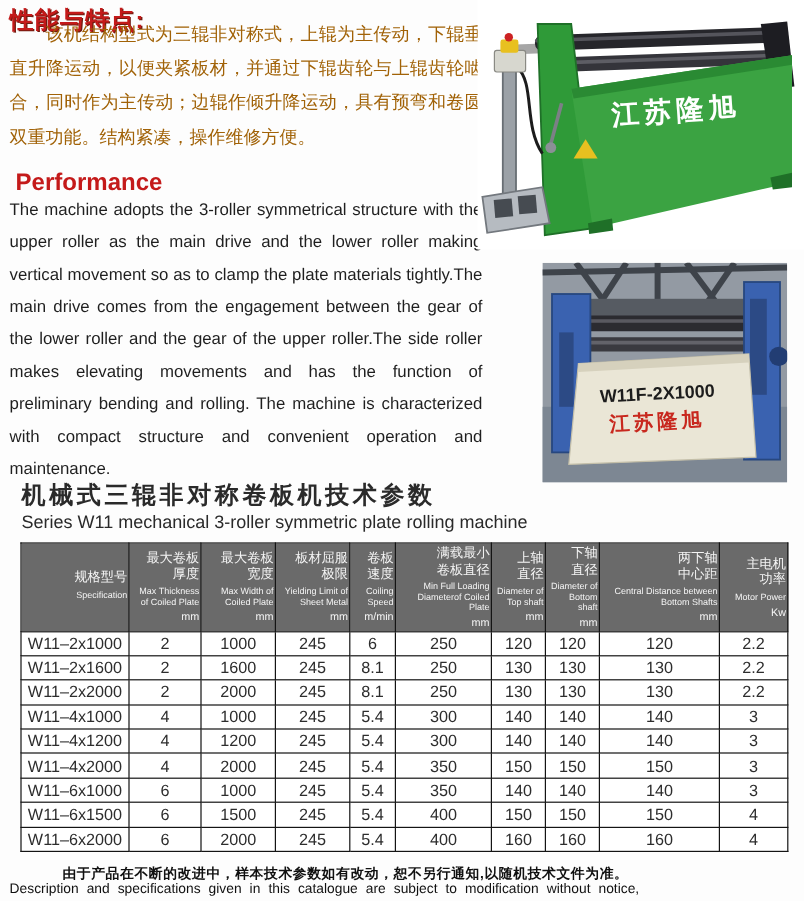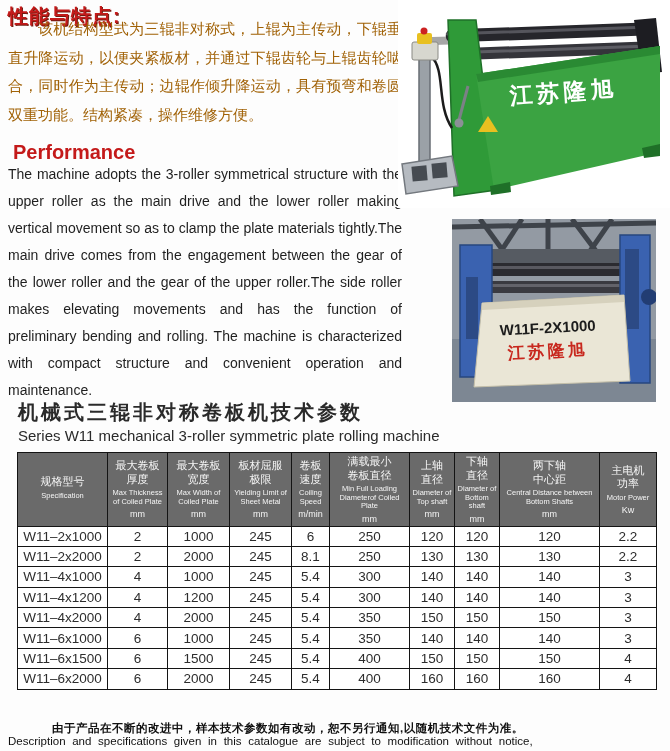--- a/index.html
+++ b/index.html
@@ -33,21 +33,21 @@
   .sec-cn{ left:18px; top:399px; font-size:20px; font-weight:bold; letter-spacing:3px; color:#2a2a2a;}
   .sec-en{ left:18px; top:427px; font-size:15px; color:#2a2a2a;}
   
   .tblwrap{ left:17px; top:452px; width:639px; }
   table{ border-collapse:collapse; table-layout:fixed; width:100%; }
   col.c1{width:90px} col.c2{width:60px} col.c3{width:62px} col.c4{width:62px}
   col.c5{width:38px} col.c6{width:80px} col.c7{width:45px} col.c8{width:45px}
   col.c9{width:100px} col.c10{width:57px}
   th{
     background:#6a6a6a; color:#f5f5f5; border:1px solid #141414;
-    padding:2px 1px; height:58px; vertical-align:middle; font-weight:normal;
+    padding:2px 1px; height:58px; vertical-align:middle; font-weight:normal;text-align:right;
   }
   .h-cn{ font-size:11px; line-height:13.5px; white-space:pre-line; }
   .h-en{ font-size:7.5px; line-height:8.5px; margin-top:3px; }
   .h-unit{ font-size:9px; line-height:10px; margin-top:3px; }
   td{
     border:1px solid #141414; background:#fff; text-align:center;
     font-size:13.5px; color:#2d2d2d; height:19.4px; padding:0 1px;
     overflow:hidden; white-space:nowrap;
   }
   
@@ -239,20 +239,32 @@
             <td>1000</td>
             <td>245</td>
             <td>6</td>
             <td>250</td>
             <td>120</td>
             <td>120</td>
             <td>120</td>
             <td>2.2</td>
           </tr>
           <tr>
+            <td>W11–2x1600</td>
+            <td>2</td>
+            <td>1600</td>
+            <td>245</td>
+            <td>8.1</td>
+            <td>250</td>
+            <td>130</td>
+            <td>130</td>
+            <td>130</td>
+            <td>2.2</td>
+          </tr>
+          <tr>
             <td>W11–2x2000</td>
             <td>2</td>
             <td>2000</td>
             <td>245</td>
             <td>8.1</td>
             <td>250</td>
             <td>130</td>
             <td>130</td>
             <td>130</td>
             <td>2.2</td>

